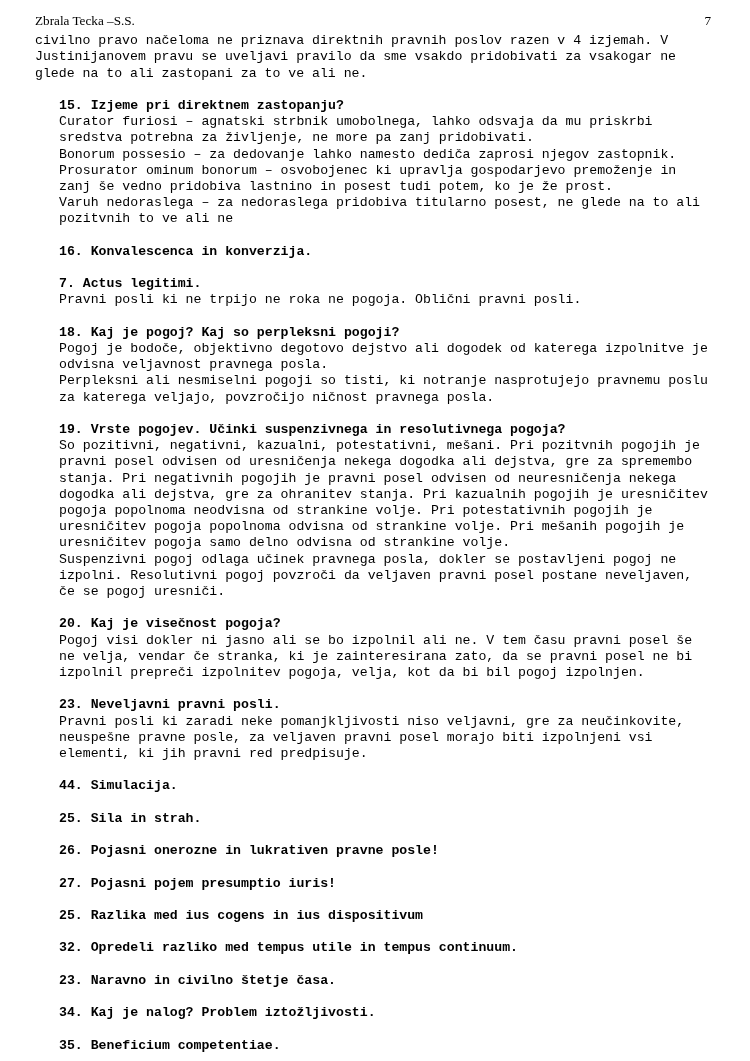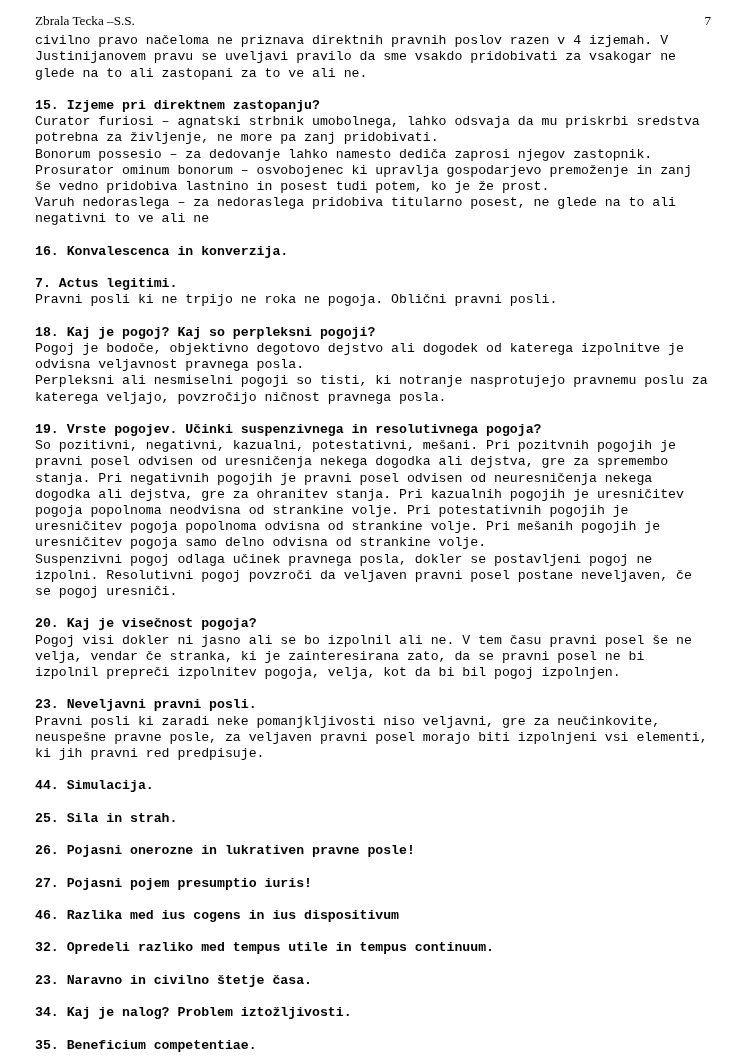--- a/index.html
+++ b/index.html
@@ -28,20 +28,21 @@
     white-space: nowrap;
   }
   .page-number {
     padding-right: 4px;
   }
   .intro {
     margin-top: 4px;
   }
   .section {
     margin-top: 16.2px;
+    margin-left: 24px;
   }
   .section p, .intro p {
     margin: 0;
     padding: 0;
     font-family: Liberation Mono, monospace;
   }
   .section-heading {
     font-weight: bold;
   }
 </style>
@@ -57,21 +58,21 @@
   <div class="intro" id="intro-container">
       <p>civilno pravo načeloma ne priznava direktnih pravnih poslov razen v 4 izjemah. V Justinijanovem pravu se uveljavi pravilo da sme vsakdo pridobivati za vsakogar ne glede na to ali zastopani za to ve ali ne.</p>
     </div>
 
   <div id="sections-container">
       <div class="section">
         <p class="section-heading">15. Izjeme pri direktnem zastopanju?</p>
         <p>Curator furiosi – agnatski strbnik umobolnega, lahko odsvaja da mu priskrbi sredstva potrebna za življenje, ne more pa zanj pridobivati.</p>
         <p>Bonorum possesio – za dedovanje lahko namesto dediča zaprosi njegov zastopnik.</p>
         <p>Prosurator ominum bonorum – osvobojenec ki upravlja gospodarjevo premoženje in zanj še vedno pridobiva lastnino in posest tudi potem, ko je že prost.</p>
-        <p>Varuh nedoraslega – za nedoraslega pridobiva titularno posest, ne glede na to ali negativni to ve ali ne</p>
+        <p>Varuh nedoraslega – za nedoraslega pridobiva titularno posest, ne glede na to ali pozitvnih to ve ali ne</p>
       </div>
       <div class="section">
         <p class="section-heading">16. Konvalescenca in konverzija.</p>
       </div>
       <div class="section">
         <p class="section-heading">7. Actus legitimi.</p>
         <p>Pravni posli ki ne trpijo ne roka ne pogoja. Oblični pravni posli.</p>
       </div>
       <div class="section">
         <p class="section-heading">18. Kaj je pogoj? Kaj so perpleksni pogoji?</p>
@@ -97,21 +98,21 @@
       <div class="section">
         <p class="section-heading">25. Sila in strah.</p>
       </div>
       <div class="section">
         <p class="section-heading">26. Pojasni onerozne in lukrativen pravne posle!</p>
       </div>
       <div class="section">
         <p class="section-heading">27. Pojasni pojem presumptio iuris!</p>
       </div>
       <div class="section">
-        <p class="section-heading">46. Razlika med ius cogens in ius dispositivum</p>
+        <p class="section-heading">25. Razlika med ius cogens in ius dispositivum</p>
       </div>
       <div class="section">
         <p class="section-heading">32. Opredeli razliko med tempus utile in tempus continuum.</p>
       </div>
       <div class="section">
         <p class="section-heading">23. Naravno in civilno štetje časa.</p>
       </div>
       <div class="section">
         <p class="section-heading">34. Kaj je nalog? Problem iztožljivosti.</p>
       </div>

